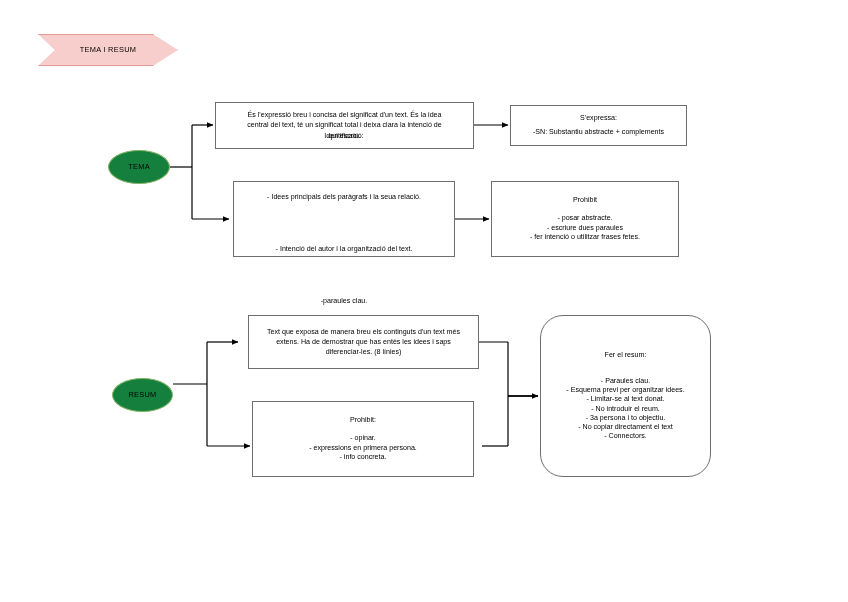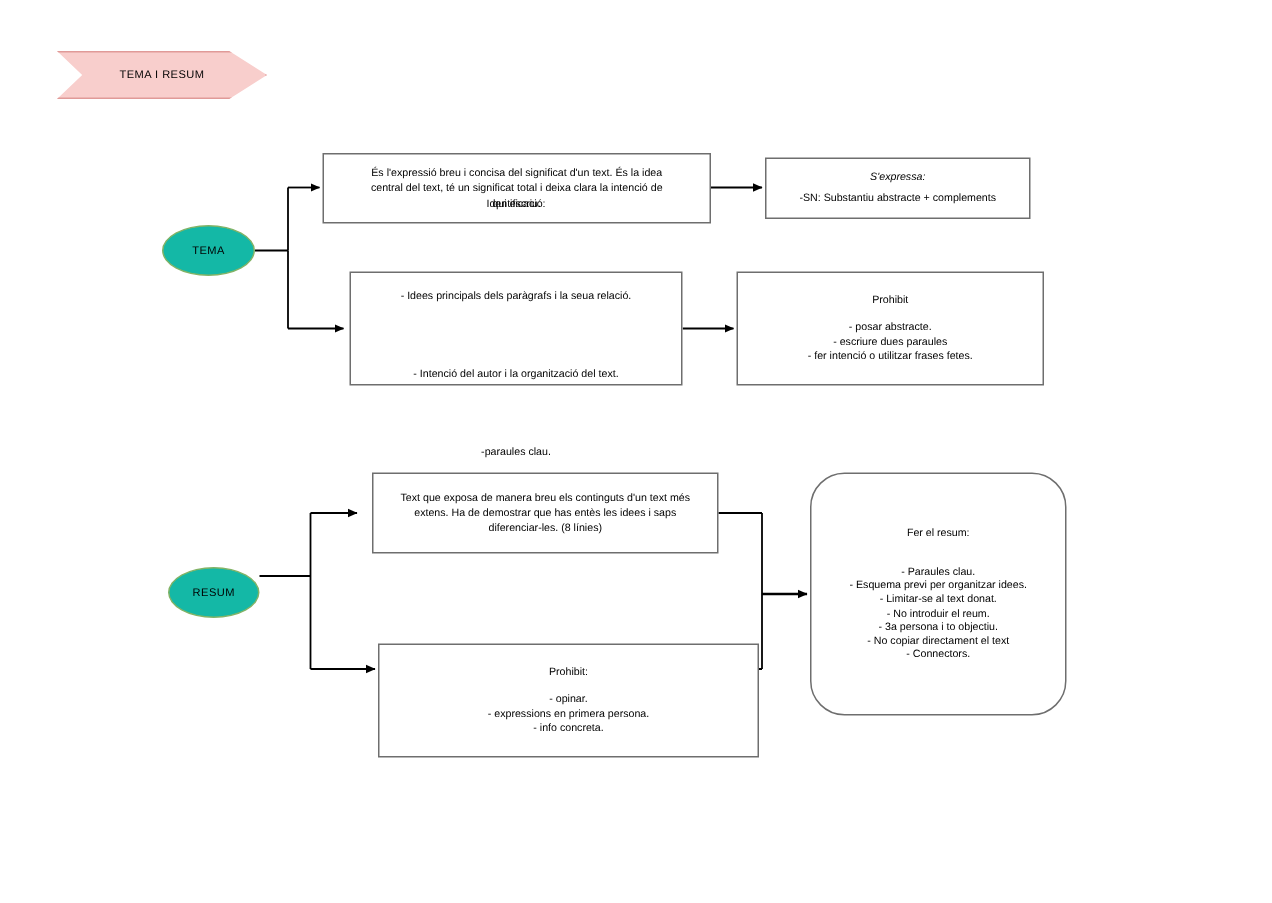--- a/index.html
+++ b/index.html
@@ -46,21 +46,21 @@
     margin-bottom: 9px;
   }
   .box .line {
     white-space: nowrap;
   }
   .box.para {
     line-height: 1.45;
   }
   .ellipse {
     border: 1px solid #82b366;
-    background: #14b8a6;
+    background: #15803d;
     border-radius: 50%;
     font-size: 7.4px;
     letter-spacing: 0.3px;
   }
   .banner {
     background: #f8cecc;
     border: 1px solid #e09a98;
     font-size: 7.4px;
     letter-spacing: 0.3px;
     clip-path: polygon(0% 0%, 82% 0%, 100% 50%, 82% 100%, 0% 100%, 12% 50%);
@@ -125,49 +125,49 @@
     <span>TEMA</span>
   </div>
 
   <div class="node box para" style="left:215px; top:102px; width:259px; height:47px;">
     <span class="line">És l'expressió breu i concisa del significat d'un text. És la idea</span>
     <span class="line">central del text, té un significat total i deixa clara la intenció de</span>
     <span class="line">qui escriu.</span>
   </div>
 
   <div class="node box" style="left:510px; top:105px; width:177px; height:41px;">
-    <span class="line" style="margin-bottom:4px;font-style:italic;">S'expressa:</span>
+    <span class="line" style="margin-bottom:4px;">S'expressa:</span>
     <span class="line">-SN: Substantiu abstracte + complements</span>
   </div>
 
   <div class="node box" style="left:233px; top:181px; width:222px; height:76px;gap:43px;">
     <span class="line title">Identificació:</span>
     <span class="line">- Idees principals dels paràgrafs i la seua relació.</span>
     <span class="line">- Intenció del autor i la organització del text.</span>
     <span class="line">-paraules clau.</span>
   </div>
 
-  <div class="node box" style="left:491px; top:181px; width:205px; height:76px;">
+  <div class="node box" style="left:491px; top:181px; width:188px; height:76px;">
     <span class="line title">Prohibit</span>
     <span class="line">- posar abstracte.</span>
     <span class="line">- escriure dues paraules</span>
     <span class="line">- fer intenció o utilitzar frases fetes.</span>
   </div>
 
   <div class="node ellipse" style="left:112px; top:378px; width:61px; height:34px;">
     <span>RESUM</span>
   </div>
 
   <div class="node box para" style="left:248px; top:315px; width:231px; height:54px;">
     <span class="line">Text que exposa de manera breu els continguts d'un text més</span>
     <span class="line">extens. Ha de demostrar que has entès les idees i saps</span>
     <span class="line">diferenciar-les. (8 línies)</span>
   </div>
 
-  <div class="node box" style="left:252px; top:401px; width:254px; height:76px;margin-top:28px;">
+  <div class="node box" style="left:252px; top:401px; width:222px; height:76px;">
     <span class="line title">Prohibit:</span>
     <span class="line">- opinar.</span>
     <span class="line">- expressions en primera persona.</span>
     <span class="line">- info concreta.</span>
   </div>
 
   <div class="node box" style="left:540px; top:315px; width:171px; height:162px;border-radius:23px;">
     <span class="line title" style="margin-bottom:17px;">Fer el resum:</span>
     <span class="line">- Paraules clau.</span>
     <span class="line">- Esquema previ per organitzar idees.</span>

